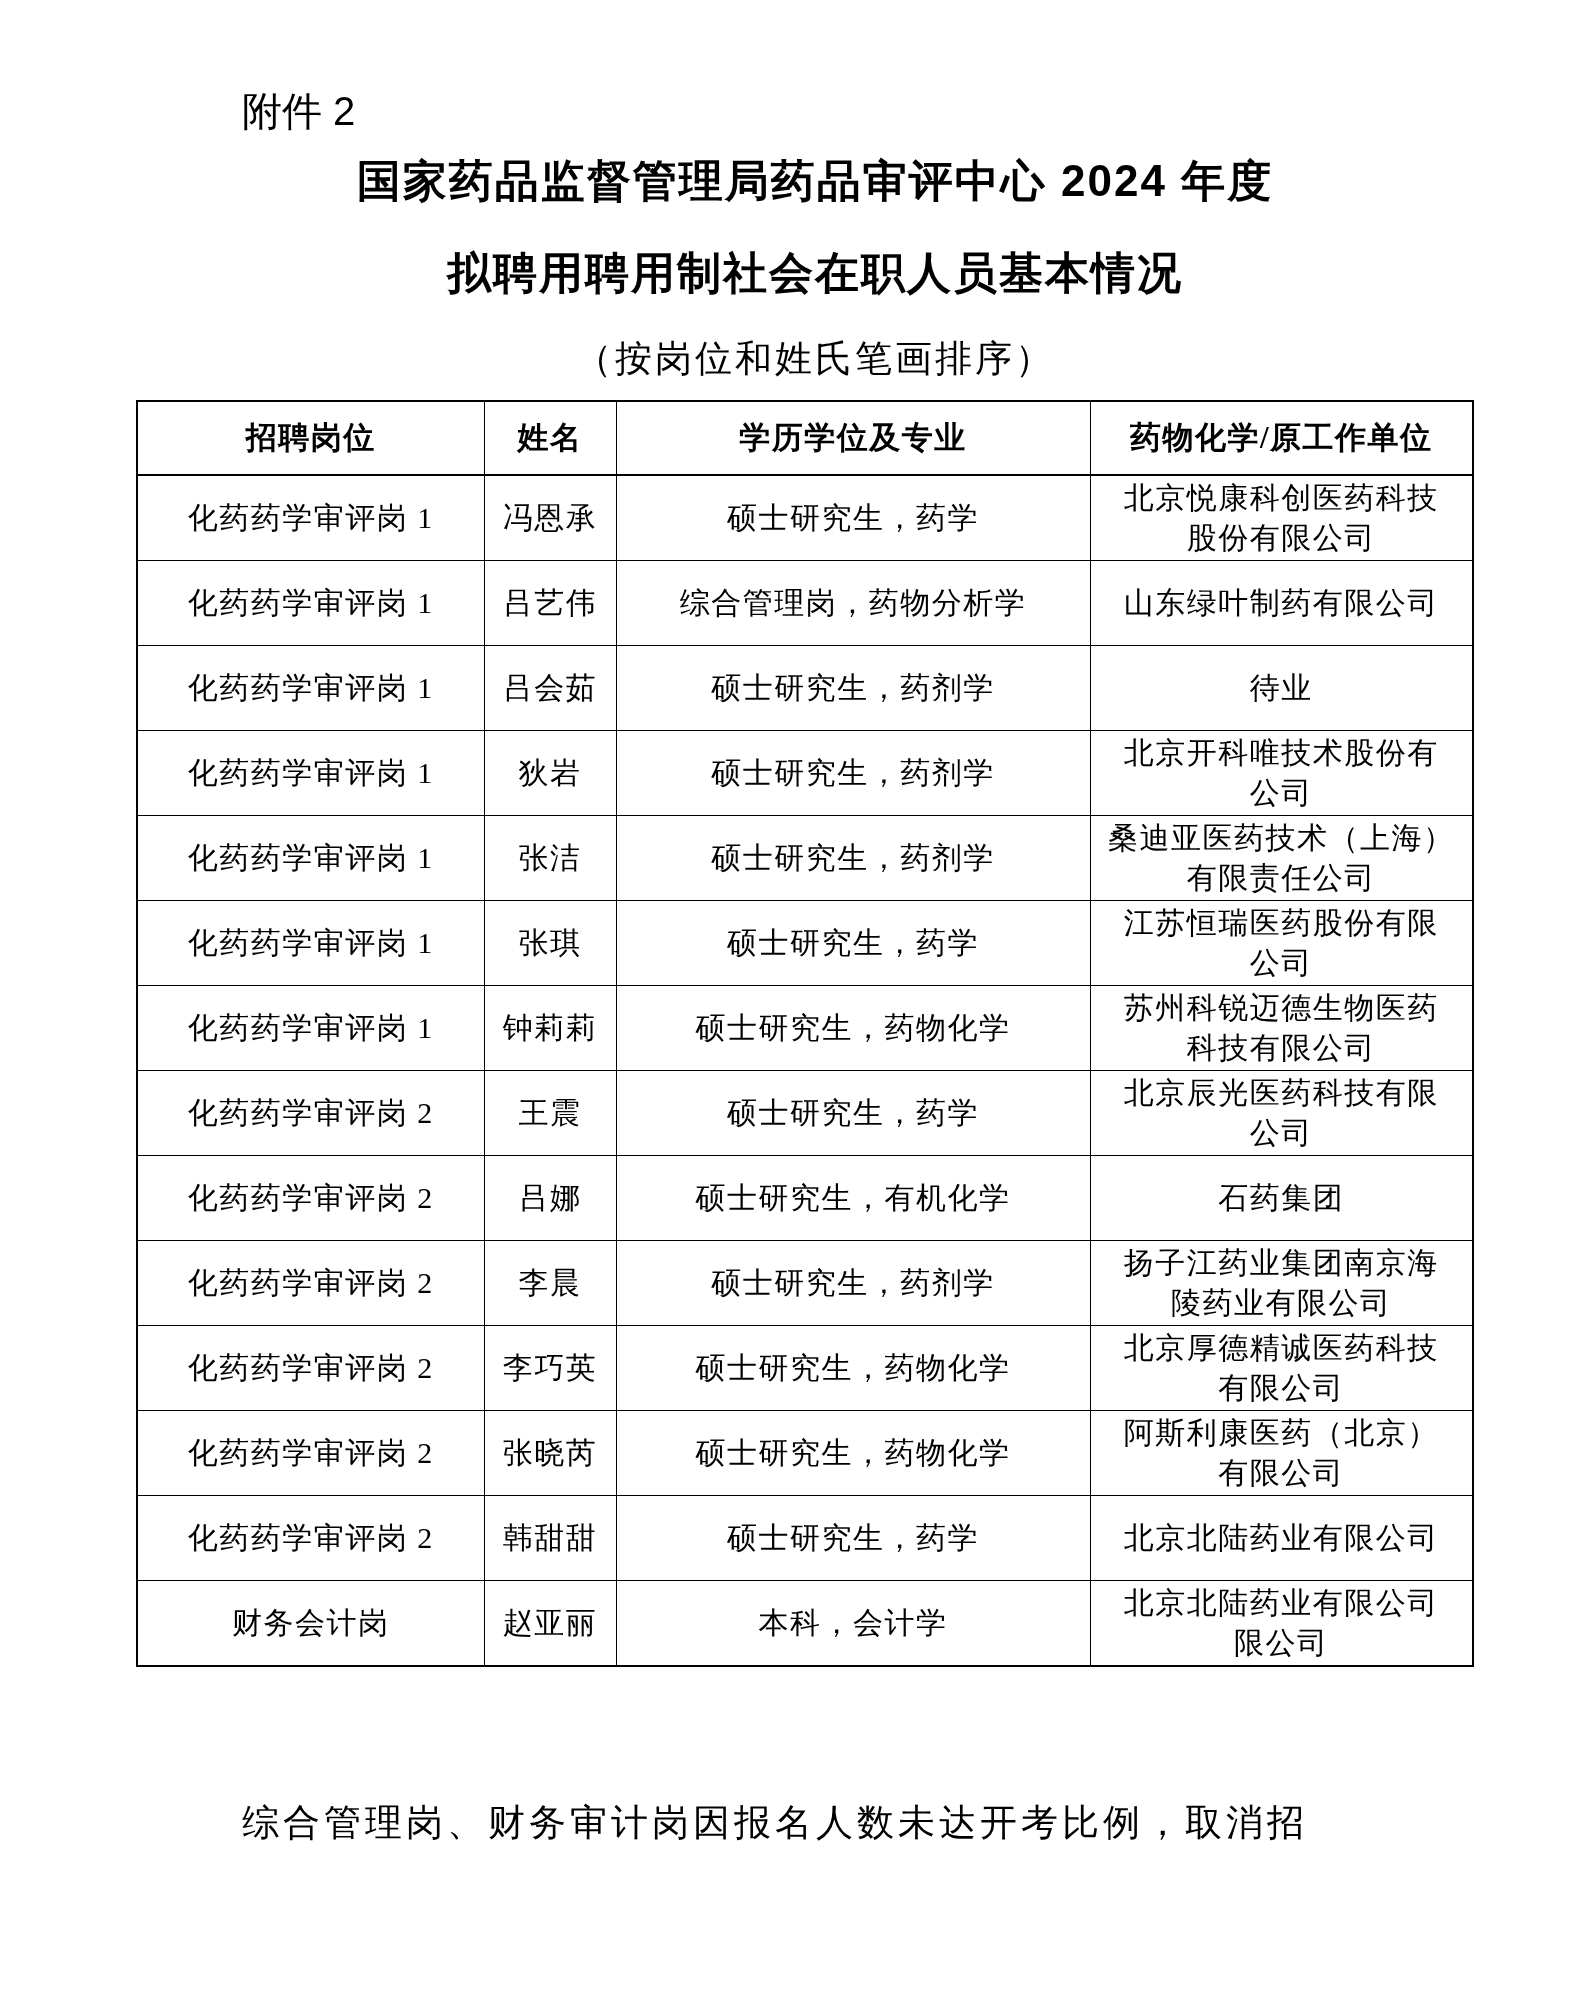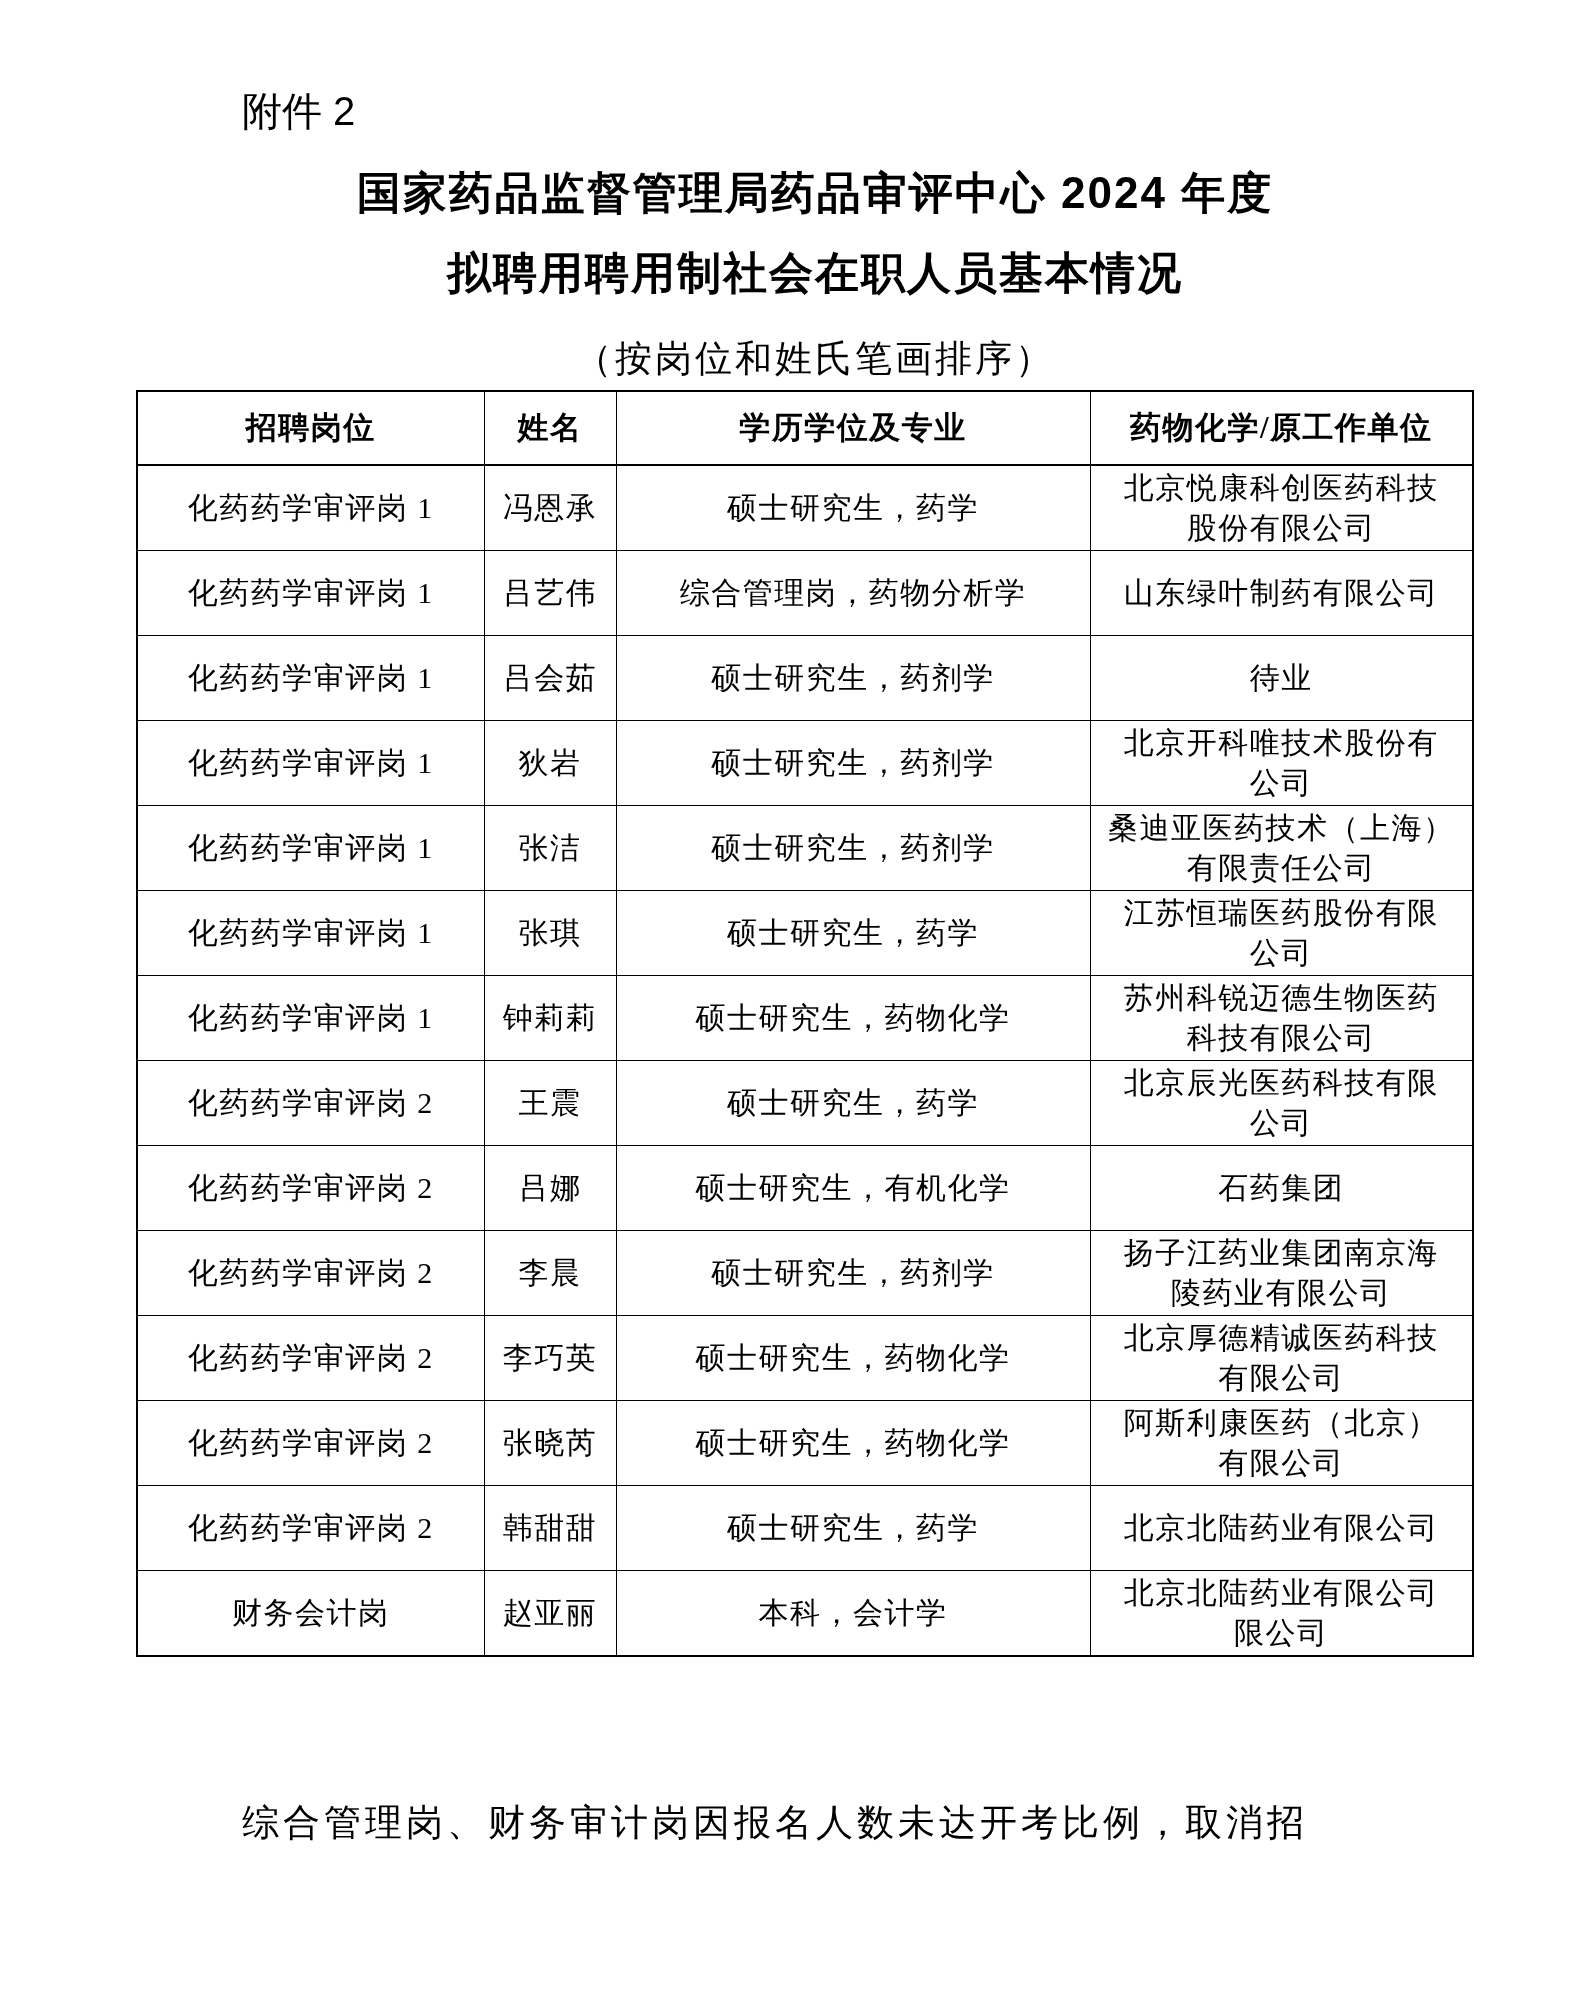--- a/index.html
+++ b/index.html
@@ -30,33 +30,33 @@
     text-align: center;
   }
   .title-line {
     font-family: "Liberation Sans", "DejaVu Sans", sans-serif;
     font-weight: bold;
     font-size: 44px;
     letter-spacing: 2px;
     line-height: 50px;
     white-space: nowrap;
   }
-  .title-line-1 { top: 168px; }
+  .title-line-1 { top: 156px; }
   .title-line-2 { top: 248px; text-align: center; }
   .subtitle {
     top: 336px;
     font-size: 37px;
     letter-spacing: 3px;
     line-height: 46px;
     white-space: nowrap;
   }
   table.recruitment-table {
     position: absolute;
     left: 136px;
-    top: 390px;
+    top: 400px;
     width: 1336px;
     border-collapse: collapse;
     table-layout: fixed;
     border: 2px solid #000;
   }
   col.c1 { width: 347px; }
   col.c2 { width: 132px; }
   col.c3 { width: 474px; }
   col.c4 { width: 383px; }
   .recruitment-table th,

